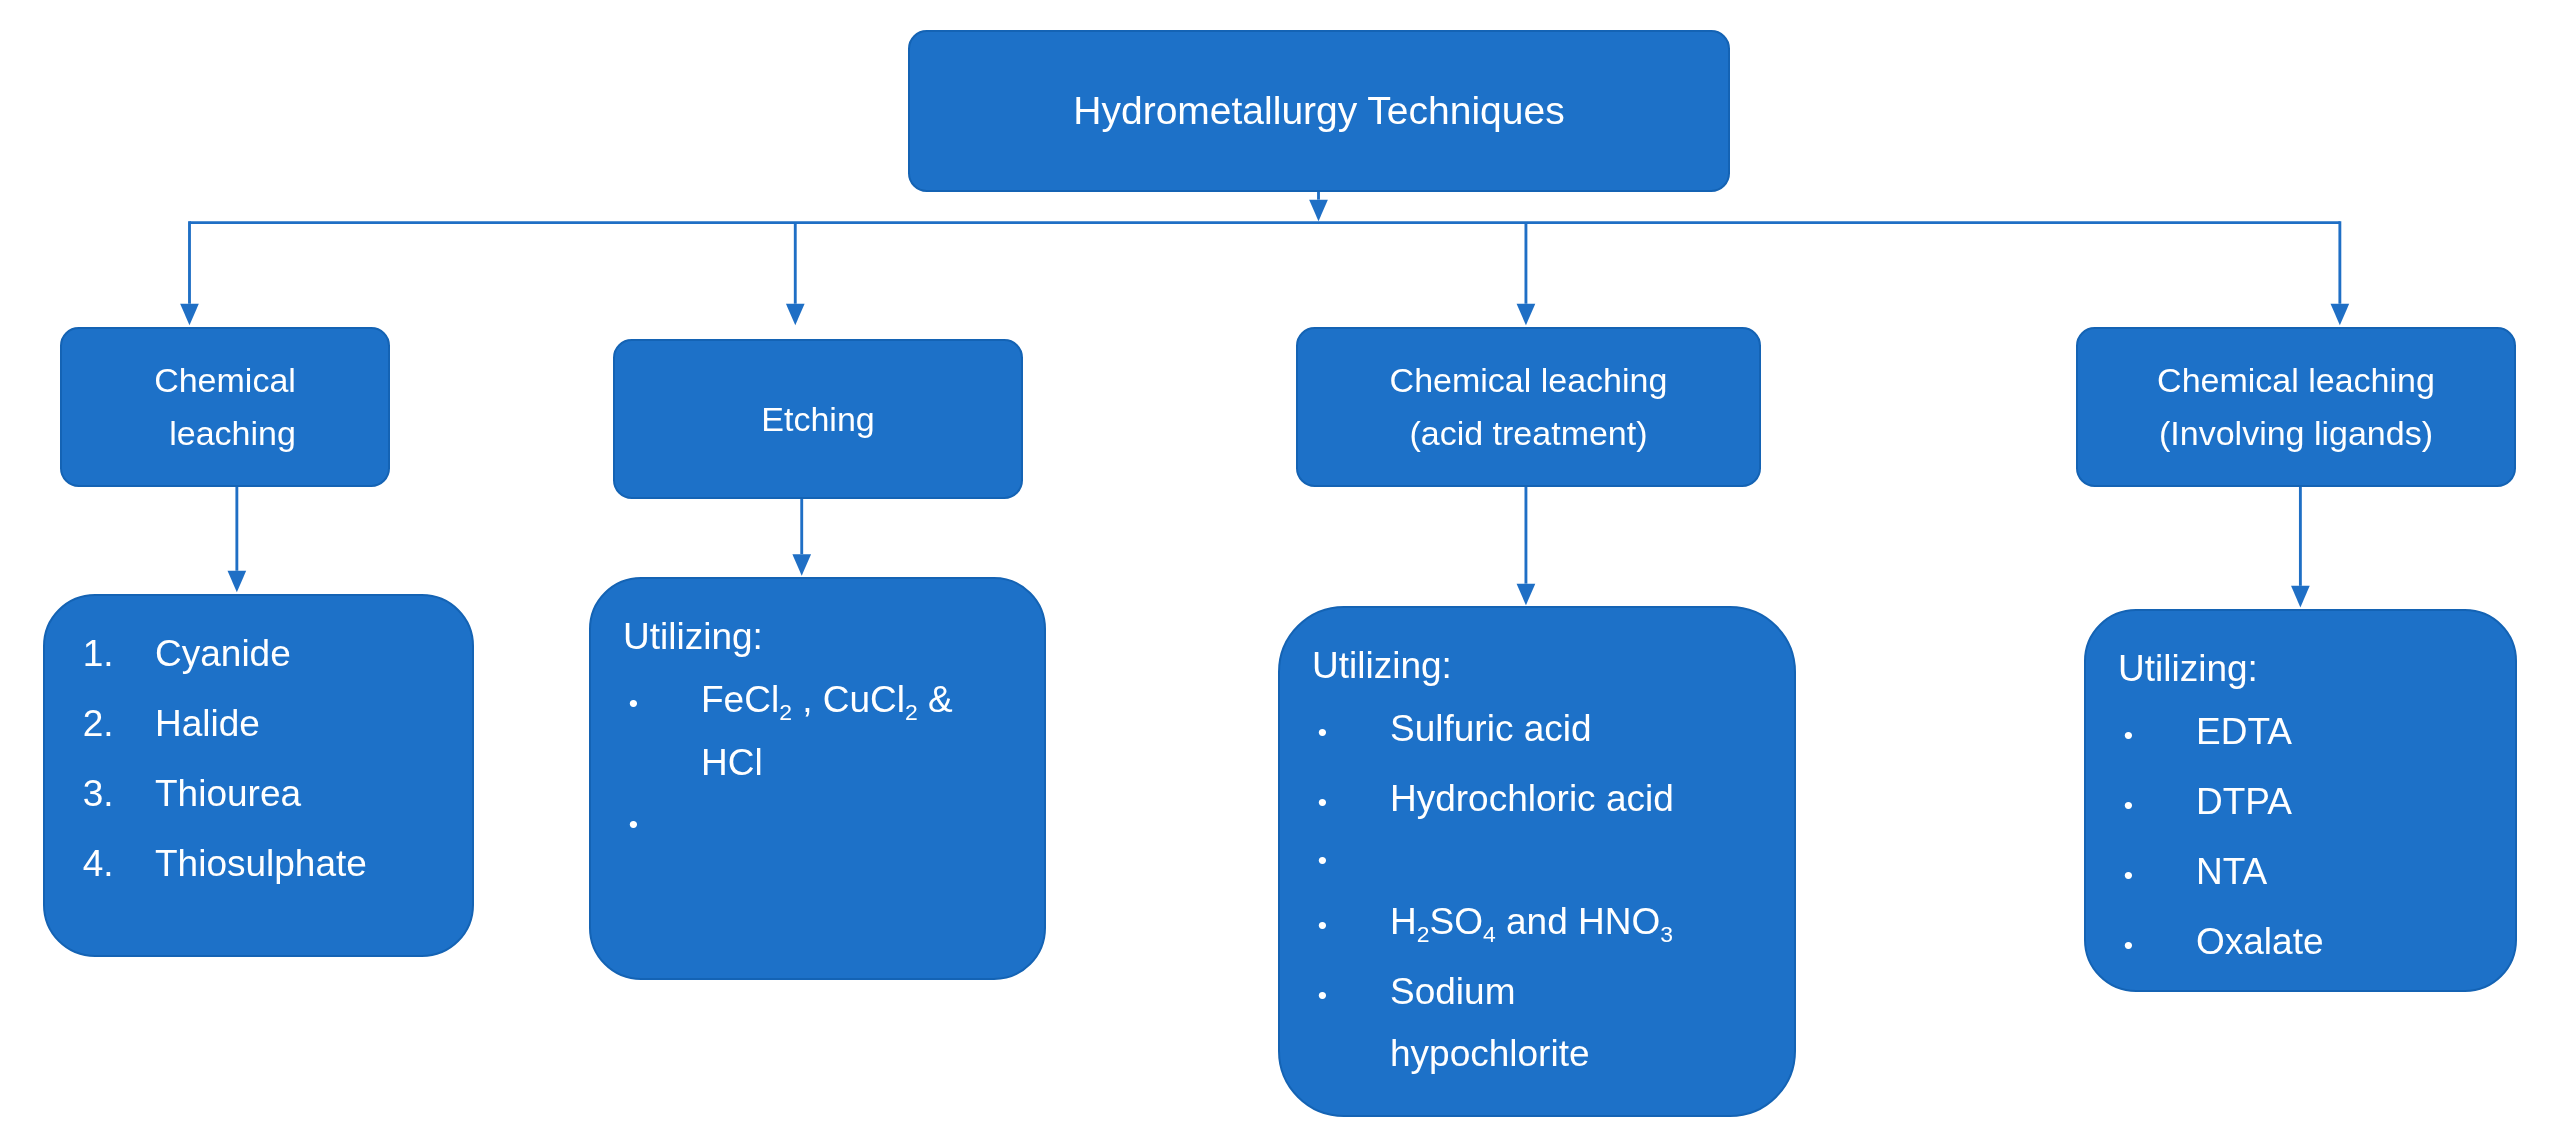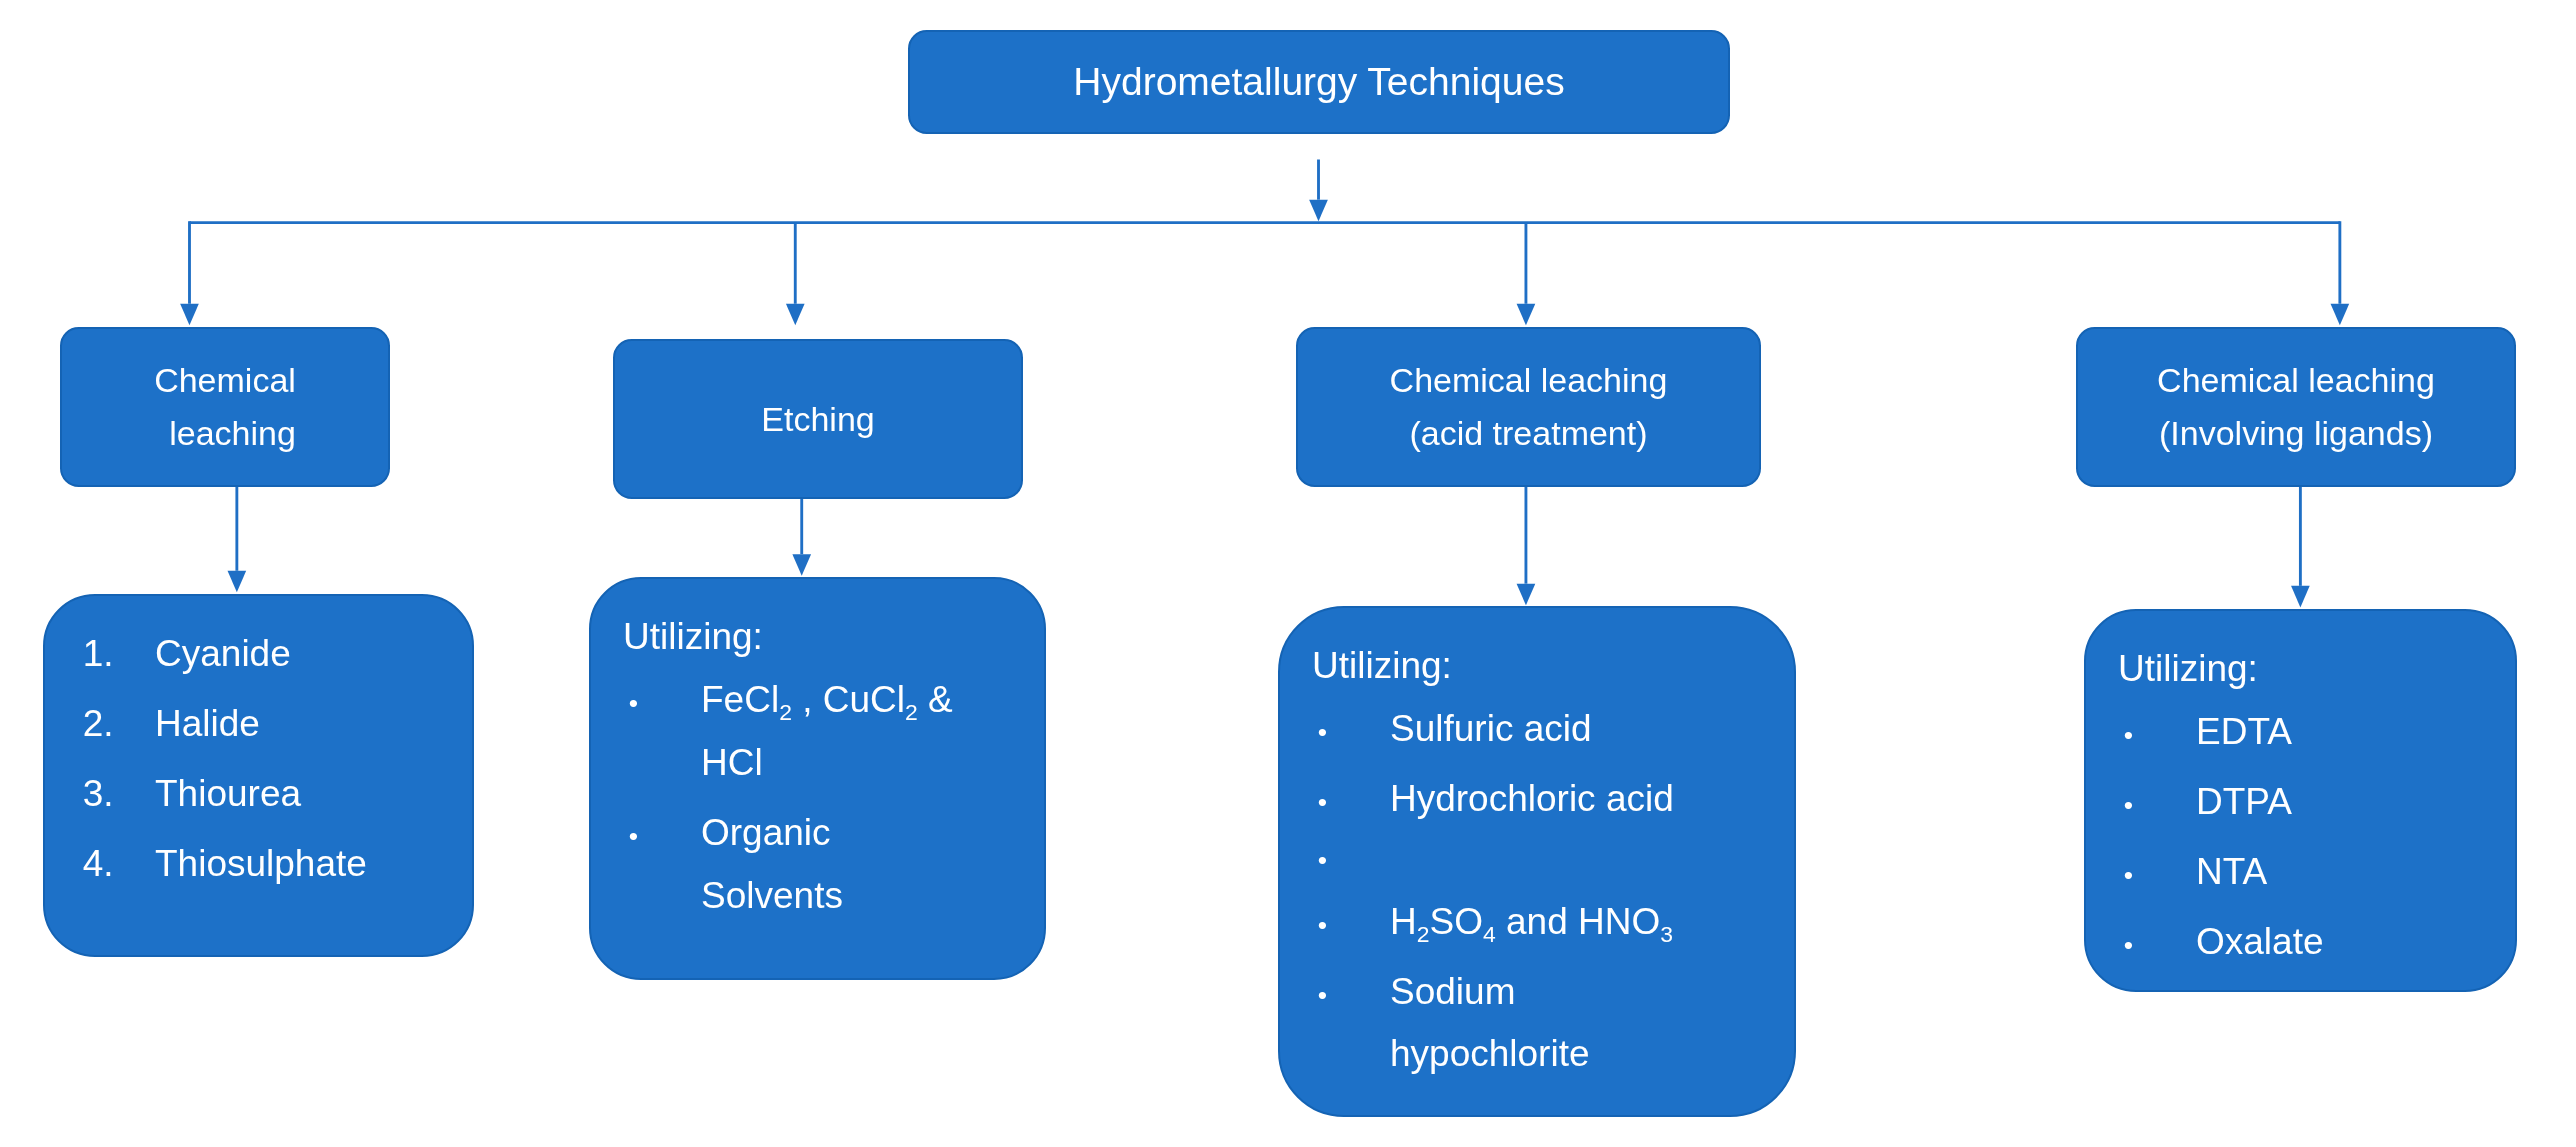--- a/index.html
+++ b/index.html
@@ -27,21 +27,21 @@
     box-sizing:border-box;
   }
   .branch-row{
     border-radius:18.7px;
     display:flex;align-items:center;justify-content:center;
     text-align:center;
     font-size:34px;line-height:1.55;
     white-space:pre-line;
   }
   .top-box{
-    left:908px;top:30px;width:822px;height:104px;
+    left:908px;top:30px;width:822px;height:162px;
     font-size:39px;
   }
   .b1{left:60px;top:327px;width:330px;height:160px;text-align:right;}
   .b2{left:613px;top:339px;width:410px;height:160px;}
   .b3{left:1296px;top:327px;width:465px;height:160px;}
   .b4{left:2076px;top:327px;width:440px;height:160px;}
   .leaf{
     border-radius:52px;
     font-size:37px;line-height:1.7;
     padding:27px 20px 14.4px 32px;
@@ -134,22 +134,20 @@
   <div class="node leaf l2">
     <span class="leaf-title">Utilizing:</span>
     <div>
         <div class="li-row">
           <span class="marker bullet">•</span>
           <span class="li-text"><span>FeCl</span><sub>2</sub><span> , CuCl</span><sub>2</sub><span> &amp;
 HCl</span></span>
         </div>
         <div class="li-row">
           <span class="marker bullet">•</span>
-          <span class="li-text"><span>Organic
-Solvents</span></span>
         </div>
       </div>
   </div>
   <div class="node leaf l3">
     <span class="leaf-title">Utilizing:</span>
     <div>
         <div class="li-row">
           <span class="marker bullet">•</span>
           <span class="li-text"><span>Sulfuric acid</span></span>
         </div>

